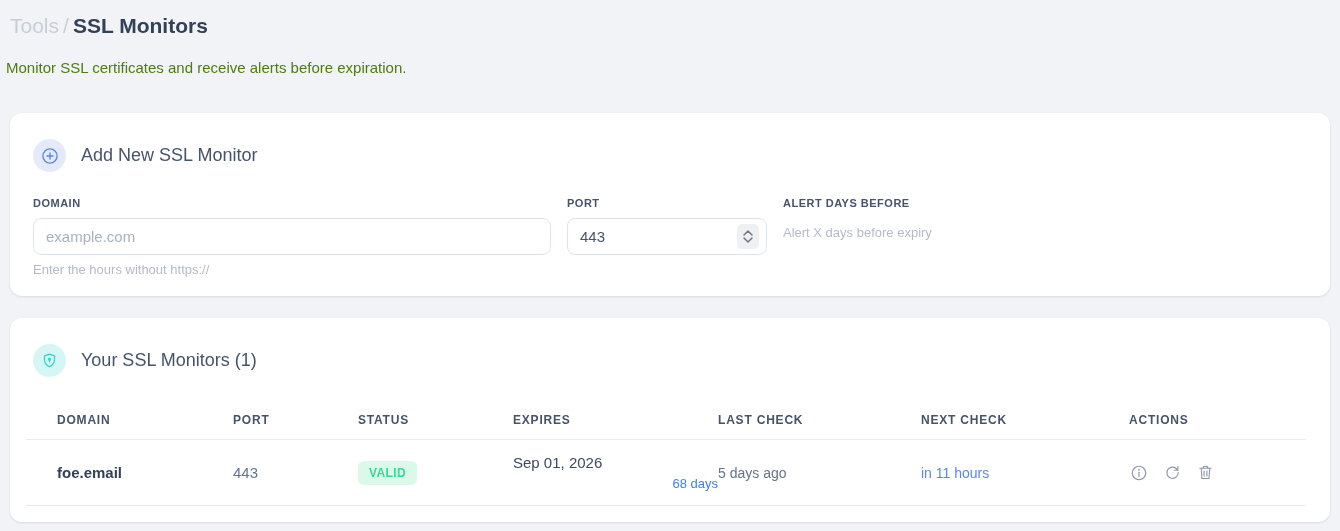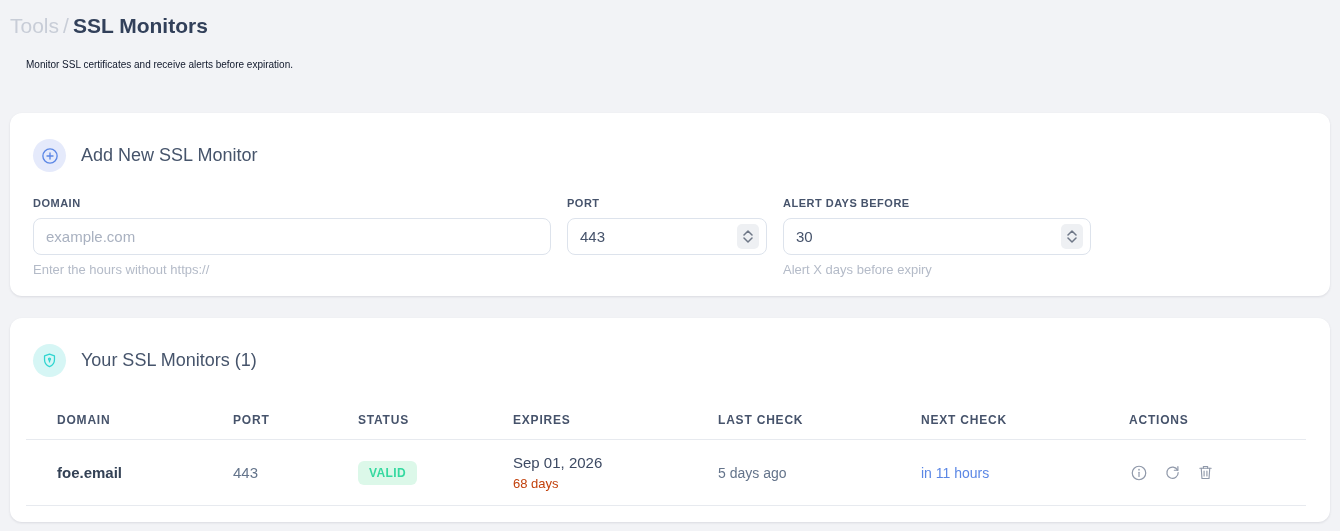--- a/index.html
+++ b/index.html
@@ -11,21 +11,21 @@
     overflow: hidden;
     color: #334155;
   }
   .page { position: absolute; inset: 0; }
 
   
   .breadcrumb { position: absolute; top: 14px; left: 10px; font-size: 21px; }
   .crumb-muted { color: #c8cdd7; font-weight: 400; }
   .crumb-sep { color: #c8cdd7; font-weight: 400; padding: 0 4px; }
   .crumb-current { color: #32405a; font-weight: 700; }
-  .subtitle { position: absolute; top: 59px; left: 26px; font-size: 10px; color: #0f172a; }
+  .subtitle { position: absolute; top: 59px; left: 6px; font-size: 15px; color: #4d7c0f; }
 
   
   .card {
     position: absolute; left: 10px; width: 1320px;
     background: #ffffff; border-radius: 12px;
     box-shadow: 0 1px 3px rgba(25,35,60,0.07), 0 1px 2px rgba(25,35,60,0.04);
   }
   .card-add { top: 113px; height: 183px; }
   .card-list { top: 318px; height: 204px; }
 
@@ -84,21 +84,21 @@
   th:first-child, td:first-child { padding-left: 31px; }
   td { height: 66px; vertical-align: middle; border-bottom: 1px solid #e7eaef; font-size: 15px; }
   .cell-domain { font-weight: 700; color: #334155; }
   .cell-port { color: #64748b; }
   .badge {
     display: inline-block; background: #dcf8e9; color: #35d9a0;
     font-size: 12px; font-weight: 700; letter-spacing: 0.4px;
     padding: 5px 11px; border-radius: 6px;
   }
   .expires-date { color: #3d4a63; font-size: 15px; }
-  .expires-days { color: #c2410c; font-size: 13px; margin-top: 5px; }
+  .expires-days { color: #3b82f6; font-size: 13px; margin-top: 5px; text-align: right; }
   .cell-last { color: #64748b; font-size: 14px; }
   .cell-next { color: #5b87e5; font-size: 14px; }
   .actions { display: flex; align-items: center; gap: 13px; }
   .action-btn {
     background: none; border: none; padding: 0; cursor: pointer;
     display: flex; align-items: center; justify-content: center;
     width: 20px; height: 20px; color: #8f98a9;
   }
   svg { display: block; }
 </style>
@@ -143,31 +143,20 @@
               </svg>
             <svg width="10" height="6" viewBox="0 0 10 6" fill="none" stroke="#6e7787" stroke-width="1.5" stroke-linecap="round" stroke-linejoin="round">
                 <polyline points="1,1 5,5 9,1"></polyline>
               </svg>
           </span>
         </div>
       </div>
 
       <div class="field field-alert">
         <label class="field-label">ALERT DAYS BEFORE</label>
-        <div class="input-wrap">
-          <input class="text-input" type="text" value="30" style="">
-          <span class="spinner">
-            <svg width="10" height="6" viewBox="0 0 10 6" fill="none" stroke="#6e7787" stroke-width="1.5" stroke-linecap="round" stroke-linejoin="round">
-                <polyline points="1,5 5,1 9,5"></polyline>
-              </svg>
-            <svg width="10" height="6" viewBox="0 0 10 6" fill="none" stroke="#6e7787" stroke-width="1.5" stroke-linecap="round" stroke-linejoin="round">
-                <polyline points="1,1 5,5 9,1"></polyline>
-              </svg>
-          </span>
-        </div>
         <div class="field-helper">Alert X days before expiry</div>
       </div>
 
     </div>
   </div>
 
   <div class="card card-list">
     <div class="card-header">
       <span class="icon-circle cyan">
         <svg width="17" height="17" viewBox="0 0 24 24" fill="none" stroke="#2fd5d0" stroke-width="1.8" stroke-linecap="round" stroke-linejoin="round">

